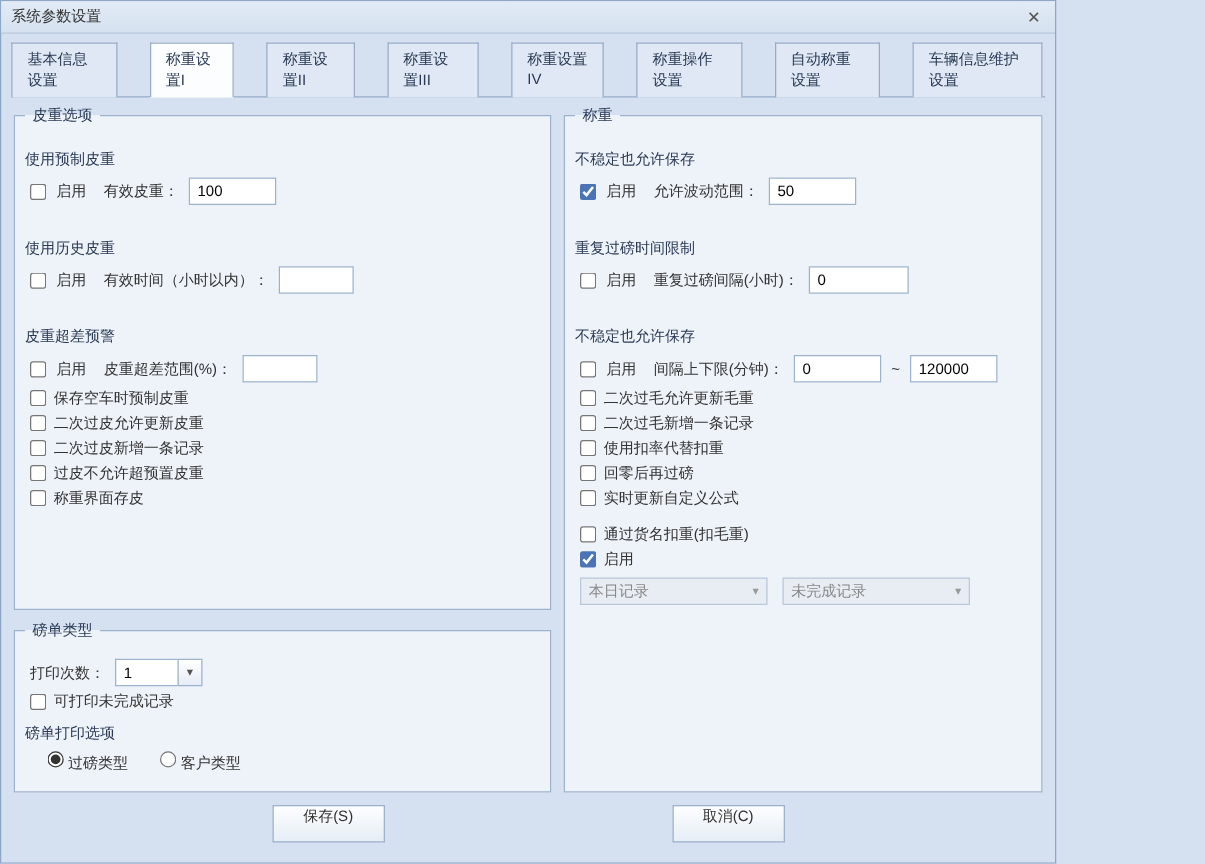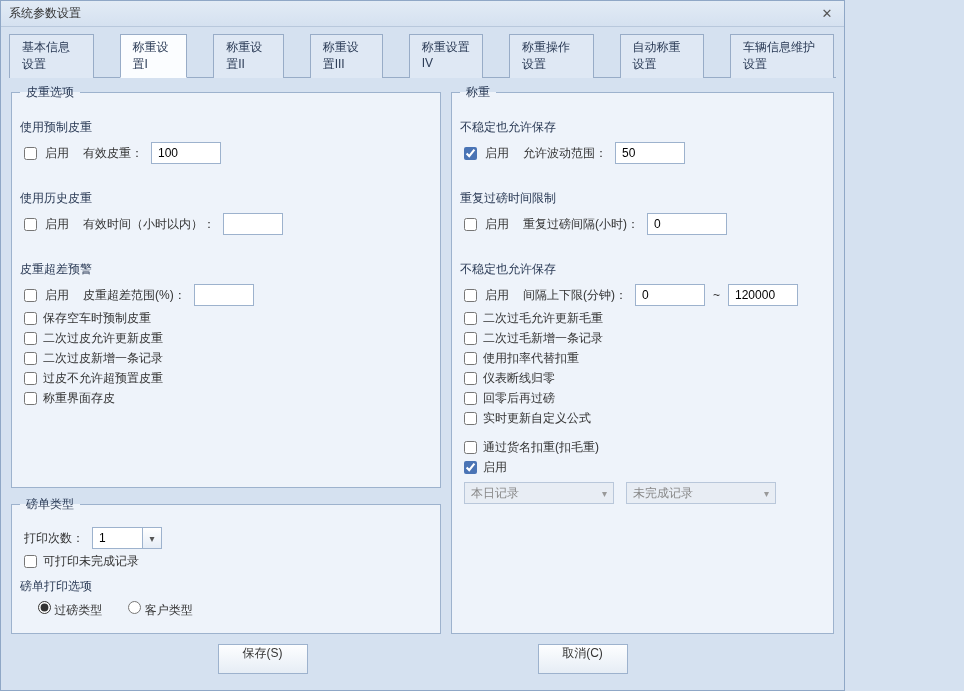--- a/index.html
+++ b/index.html
@@ -175,24 +175,20 @@
           <div class="chk-row">
               <input type="checkbox" style="">
               <label>二次过毛新增一条记录</label>
             </div>
           <div class="chk-row">
               <input type="checkbox" style="">
               <label>使用扣率代替扣重</label>
             </div>
           <div class="chk-row">
               <input type="checkbox" style="">
-              <label>仪表断线归零</label>
-            </div>
-          <div class="chk-row">
-              <input type="checkbox" style="">
               <label>回零后再过磅</label>
             </div>
           <div class="chk-row">
               <input type="checkbox" style="">
               <label>实时更新自定义公式</label>
             </div>
 
           <div class="chk-row" style="margin-top:12px;">
               <input type="checkbox" style="">
               <label>通过货名扣重(扣毛重)</label>

